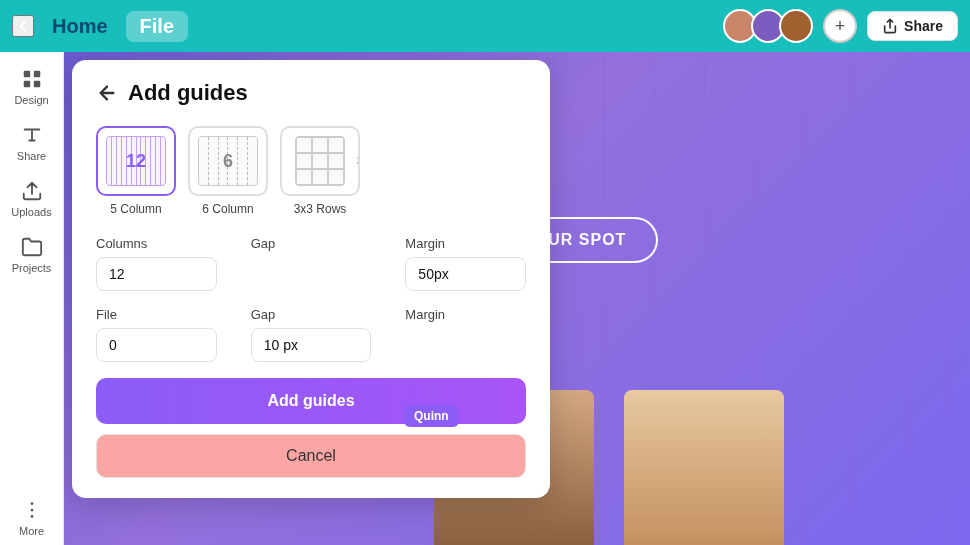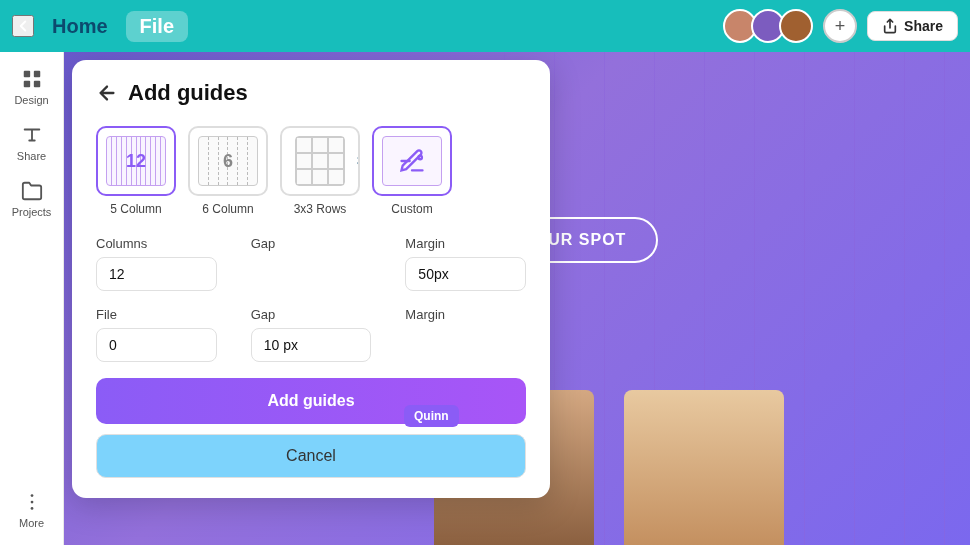--- a/index.html
+++ b/index.html
@@ -231,21 +231,21 @@
     
     .add-guides-btn {
       width: 100%; padding: 14px;
       background: linear-gradient(90deg, #8b5cf6, #a855f7);
       border: none; border-radius: 10px;
       color: white; font-size: 16px; font-weight: 700;
       cursor: pointer; margin-bottom: 10px;
     }
     .cancel-btn {
       width: 100%; padding: 12px;
-      background: #7dd3fc; border: 1.5px solid #e0e0e0; border-radius: 10px;
+      background: #fca5a5; border: 1.5px solid #e0e0e0; border-radius: 10px;
       font-size: 16px; font-weight: 500; color: #333;
       cursor: pointer;
     }
 
     
     .cursor-tooltip {
       position: absolute;
       bottom: 118px; left: 340px;
       background: #8b5cf6; color: white;
       border-radius: 6px; padding: 4px 10px;
@@ -305,25 +305,31 @@
       <span class="sidebar-label">Design</span>
     </div>
     <div class="sidebar-item">
       <svg viewBox="0 0 24 24">
           <path d="M4 6h16M12 6v12M9 18h6" stroke="#555" stroke-width="2" fill="none" stroke-linecap="round"></path>
         </svg>
       <span class="sidebar-label">Share</span>
     </div>
     <div class="sidebar-item">
       <svg viewBox="0 0 24 24">
+          <path d="M21 15v4a2 2 0 01-2 2H5a2 2 0 01-2-2v-4M17 8l-5-5-5 5M12 3v12" stroke="#555" stroke-width="2" fill="none" stroke-linecap="round" stroke-linejoin="round"></path>
+        </svg>
+      <span class="sidebar-label">Uploads</span>
+    </div>
+    <div class="sidebar-item">
+      <svg viewBox="0 0 24 24">
           <path d="M22 19a2 2 0 01-2 2H4a2 2 0 01-2-2V5a2 2 0 012-2h5l2 3h9a2 2 0 012 2z" stroke="#555" stroke-width="2" fill="none" stroke-linejoin="round"></path>
         </svg>
       <span class="sidebar-label">Projects</span>
     </div>
-    <div class="sidebar-item" style="margin-top:auto; margin-bottom:8px;">
+    <div class="sidebar-item" style="margin-top:auto; margin-bottom:0;">
       <svg viewBox="0 0 24 24">
           <circle cx="12" cy="5" r="1.5" fill="#555"></circle>
           <circle cx="12" cy="12" r="1.5" fill="#555"></circle>
           <circle cx="12" cy="19" r="1.5" fill="#555"></circle>
         </svg>
       <span class="sidebar-label">More</span>
     </div>
   </div>
 
   <div class="canvas-area">
@@ -420,32 +426,20 @@
                   <div class="grid3-cell"></div>
                     <div class="grid3-cell"></div>
                     <div class="grid3-cell"></div>
                 </div>
                 <div class="grid3-label">3x3</div>
               </div>
             </div>
             <span class="guide-type-label">3x3 Rows</span>
           </div>
 
-          <div class="guide-type">
-            <div class="guide-type-box active">
-              <div class="custom-inner">
-                <svg width="28" height="28" viewBox="0 0 24 24" fill="none" stroke="#8b5cf6" stroke-width="2" stroke-linecap="round">
-                  <path d="M12 20h9M16.5 3.5a2.121 2.121 0 013 3L7 19l-4 1 1-4L16.5 3.5z"></path>
-                  <line x1="3" y1="12" x2="10" y2="12"></line>
-                  <circle cx="19" cy="9" r="1.5"></circle>
-                </svg>
-              </div>
-            </div>
-            <span class="guide-type-label">Custom</span>
-          </div>
         </div>
 
         
         <div class="form-row">
           <div class="form-group">
             <label class="form-label">Columns</label>
             <input class="form-input" type="text" value="12" style="">
           </div>
           <div class="form-group">
             <label class="form-label">Gap</label>

